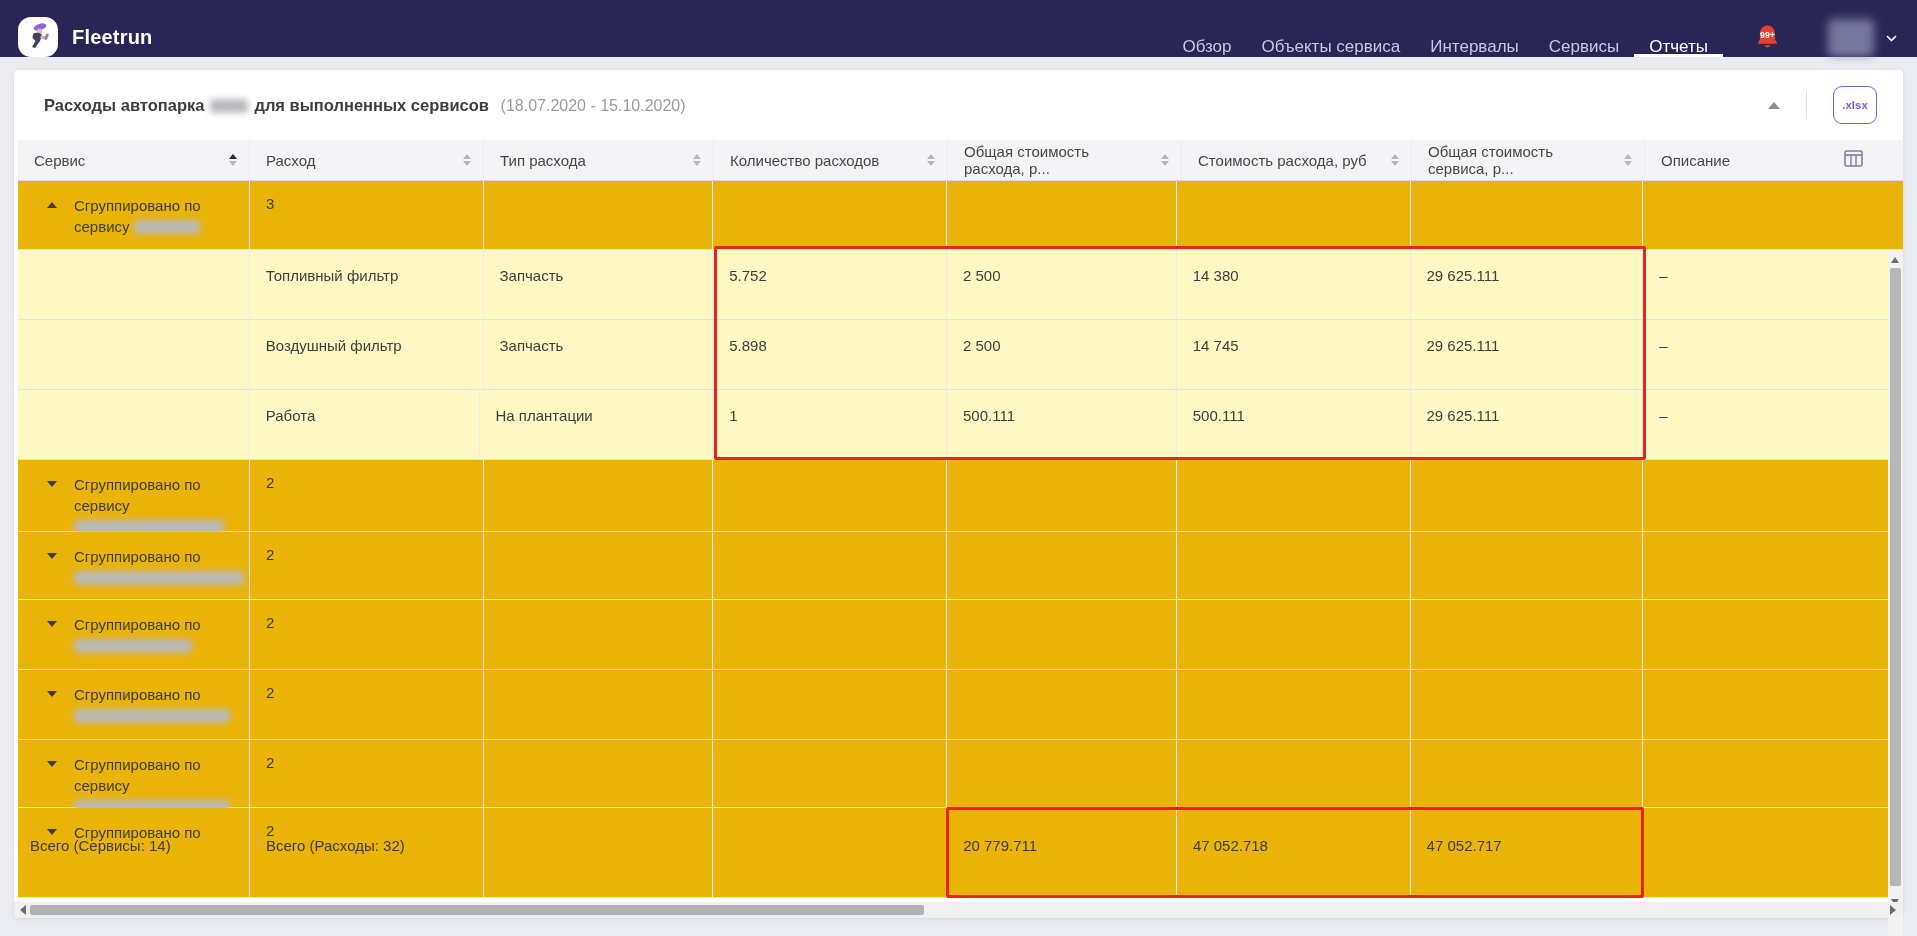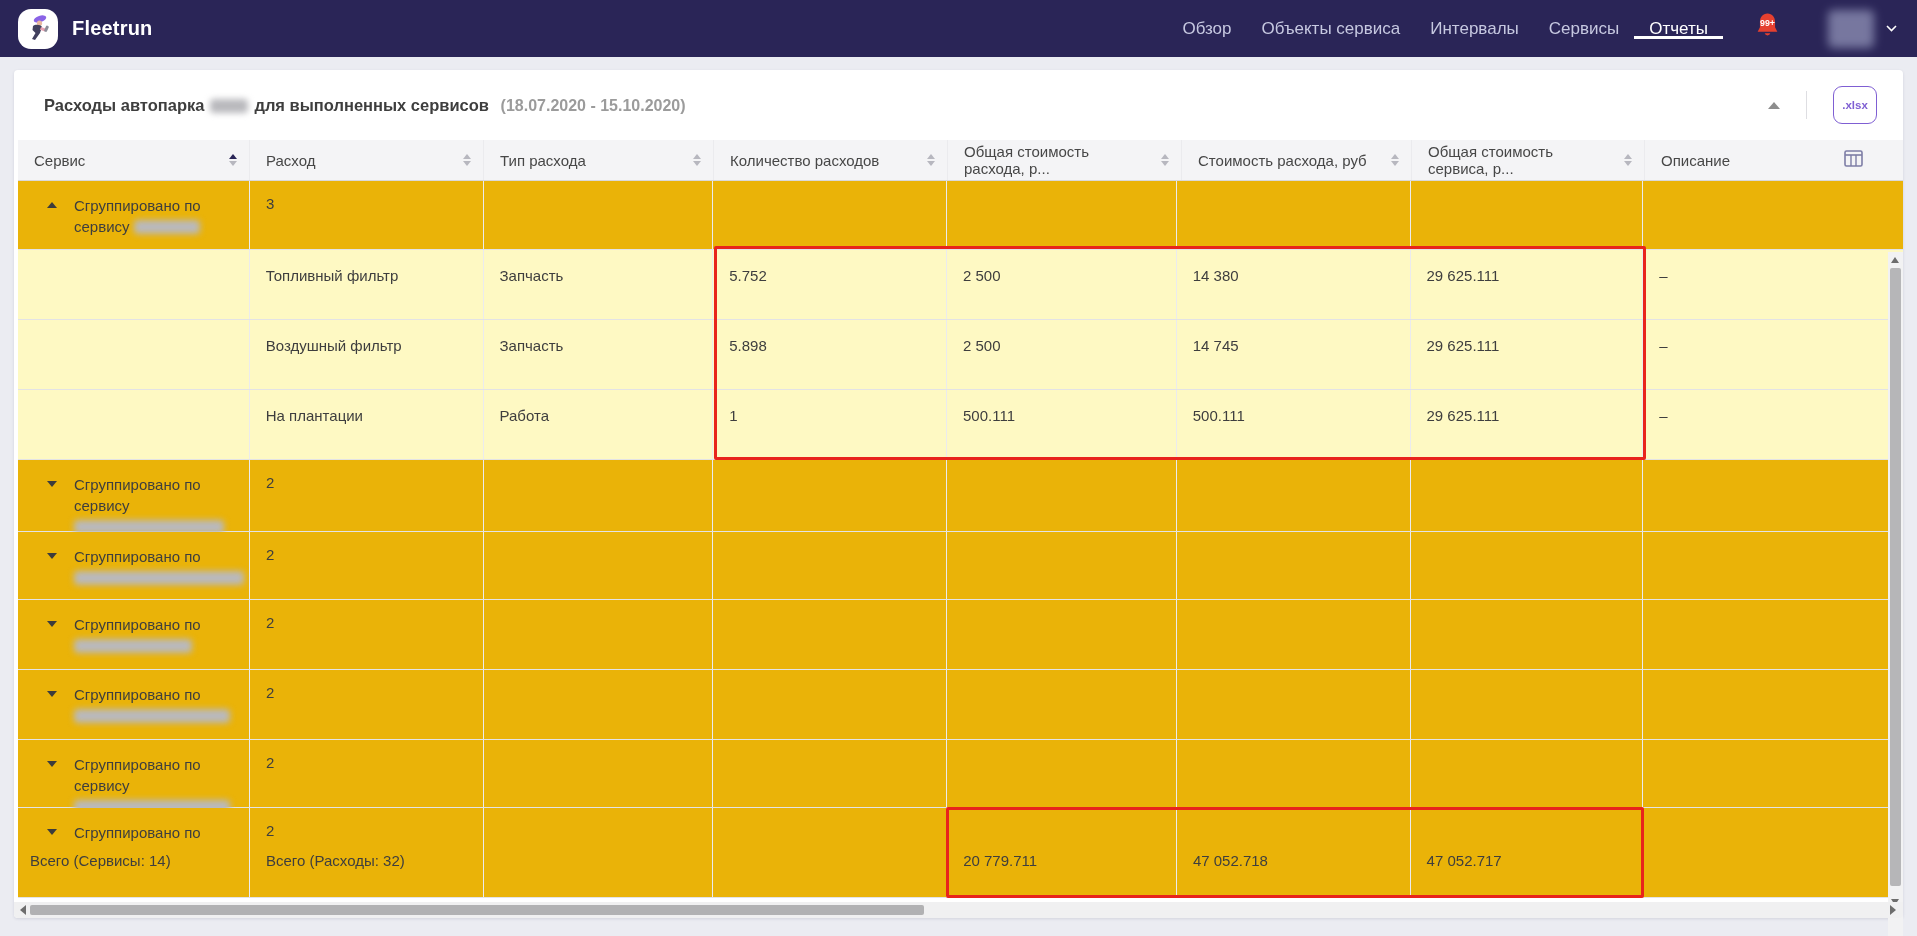--- a/index.html
+++ b/index.html
@@ -1,38 +1,38 @@
 <!DOCTYPE html>
 <html><head>
 <meta charset="utf-8">
 <style>
   * { margin:0; padding:0; box-sizing:border-box; }
   html,body { width:1917px; height:936px; }
   body { font-family:"Liberation Sans", sans-serif; background:#ebecf2; position:relative; overflow:hidden; }
 
   
-  .navbar { height:57px; background:#2a2557; display:flex; align-items:center; padding:0 20px 0 18px; position:relative; }
+  .navbar { height:57px; background:#2a2557; display:flex; align-items:flex-end; padding:0 20px 0 18px; position:relative; }
   .nav-left { display:flex; align-items:center; }
   .logo-box { width:40px; height:40px; background:#fff; border-radius:13px; display:flex; align-items:center; justify-content:center; margin-right:14px; }
   .brand { color:#fff; font-size:20px; font-weight:700; letter-spacing:.2px; }
   .nav-menu { margin-left:auto; display:flex; align-items:stretch; }
   .nav-item { display:flex; align-items:center; padding:0 15px; color:#c6c8e0; font-size:17px; cursor:pointer; position:relative; }
   .nav-item.active { color:#ffffff; }
   .nav-item.active::after { content:""; position:absolute; left:0; right:0; bottom:0; height:3px; background:#fff; }
   .bell-wrap { display:flex; align-items:center; margin-left:32px; cursor:pointer; }
   .user-wrap { display:flex; align-items:center; margin-left:48px; cursor:pointer; }
   .user-blur { width:46px; height:38px; border-radius:5px; background:#9193b8; filter:blur(5px); opacity:.75; }
   .user-chevron { margin-left:12px; display:flex; align-items:center; }
 
   
   .card { position:absolute; left:14px; top:70px; width:1889px; height:848px; background:#fff; border-radius:4px; box-shadow:0 1px 3px rgba(40,40,70,.12); }
 
   .title-bar { height:70px; display:flex; align-items:center; padding:0 26px 0 30px; }
   .report-title { font-size:16.5px; font-weight:700; color:#3e3e3e; }
-  .report-date { font-size:16px; color:#9b9b9b; font-weight:700; margin-left:7px; }
+  .report-date { font-size:16px; color:#9b9b9b; font-weight:400; margin-left:7px; }
   .blur-chip { display:inline-block; height:14px; background:#b9b9bd; border-radius:4px; filter:blur(3px); vertical-align:-2px; }
   .title-chip { width:38px; margin:0 6px; }
   .title-right { margin-left:auto; display:flex; align-items:center; }
   .collapse-caret { width:0; height:0; border-left:6px solid transparent; border-right:6px solid transparent; border-bottom:7px solid #8d8d8d; cursor:pointer; }
   .title-divider { width:1px; height:28px; background:#dedee2; margin:0 26px; }
   .xlsx-btn { min-width:44px; height:38px; border:1.6px solid #7f5fd3; border-radius:9px; background:#fff; color:#7f5fd3; font-size:11.5px; font-weight:700; cursor:pointer; font-family:"Liberation Sans",sans-serif; }
 
   
   .table-wrap { position:relative; margin-left:4px; }
   .trow { display:flex; align-items:stretch; border-bottom:1px solid #e3e3e5; background:#fef9c3; position:relative; }
@@ -47,21 +47,21 @@
   .sort-up { width:0;height:0;border-left:4.5px solid transparent;border-right:4.5px solid transparent;border-bottom:5.5px solid #b7b7bf; }
   .sort-down { width:0;height:0;border-left:4.5px solid transparent;border-right:4.5px solid transparent;border-top:5.5px solid #b7b7bf; }
   .sort-icon.asc .sort-up { border-bottom-color:#2a2557; }
 
   .group-cell { padding:14px 10px 0 28px; }
   .caret { position:absolute; left:29px; top:21px; width:0; height:0; }
   .caret.up { border-left:5.5px solid transparent; border-right:5.5px solid transparent; border-bottom:6.5px solid #3c3c3c; }
   .caret.down { border-left:5.5px solid transparent; border-right:5.5px solid transparent; border-top:6.5px solid #3c3c3c; }
   .group-label { margin-left:28px; width:172px; line-height:21px; color:#3e3e3e; }
   .count-cell { padding-top:14px; }
-  .sub-abs { position:absolute; left:16px; top:44px; font-size:15px; color:#3e3e3e; white-space:nowrap; }
+  .sub-abs { position:absolute; left:16px; top:29px; font-size:15px; color:#3e3e3e; white-space:nowrap; }
   .sub-abs.noindent { left:12px; }
 
   
   .hscroll { position:absolute; left:0; right:0; bottom:0; height:16px; background:#f0f0f1; border-radius:0 0 4px 4px; }
   .hthumb { position:absolute; left:16px; top:3px; width:894px; height:10px; background:#b1b1b3; border-radius:2px; cursor:pointer; }
   .harrow { position:absolute; top:3px; width:0; height:0; cursor:pointer; }
   .harrow.left { left:6px; border-top:5px solid transparent; border-bottom:5px solid transparent; border-right:6px solid #6d6d6d; }
   .harrow.right { right:7px; border-top:5px solid transparent; border-bottom:5px solid transparent; border-left:6px solid #6d6d6d; }
   .vscroll { position:absolute; right:0; top:112px; width:15px; height:716px; background:#f2f2f3; }
   .vthumb { position:absolute; left:2px; width:11px; top:16px; height:618px; background:#b6b6b8; border-radius:2px; cursor:pointer; }
@@ -229,22 +229,22 @@
           <div class="cell c2">Запчасть</div>
           <div class="cell c3">5.898</div>
           <div class="cell c4">2 500</div>
           <div class="cell c5">14 745</div>
           <div class="cell c6">29 625.111</div>
           <div class="cell c7">–</div>
           <div class="cell fillcol"></div>
         </div>
         <div class="trow" style="height: 70px;">
           <div class="cell c0"></div>
+          <div class="cell c2">Работа</div>
           <div class="cell c1">На плантации</div>
-          <div class="cell c2">Работа</div>
           <div class="cell c3">1</div>
           <div class="cell c4">500.111</div>
           <div class="cell c5">500.111</div>
           <div class="cell c6">29 625.111</div>
           <div class="cell c7">–</div>
           <div class="cell fillcol"></div>
         </div>
         <div class="trow group" style="height: 72px;">
           <div class="cell c0 group-cell">
             <span class="caret down"></span>

